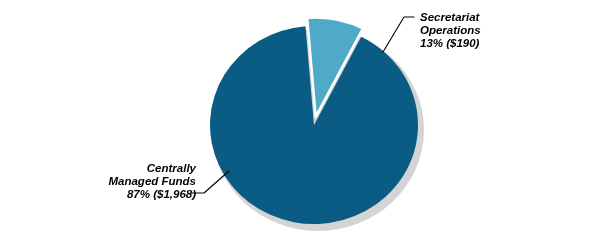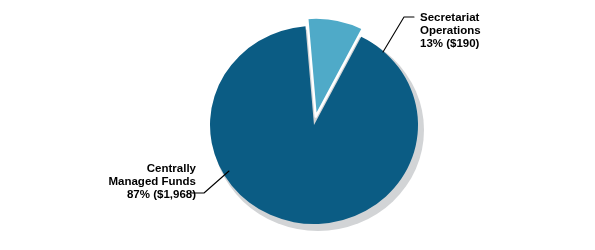--- a/index.html
+++ b/index.html
@@ -15,20 +15,21 @@
     overflow: hidden;
     font-family: "Liberation Sans", sans-serif;
     background: #ffffff;
   }
   #chart-root {
     position: absolute;
     left: 0;
     top: 0;
     width: 595px;
     height: 250px;
+    font-style: italic;
   }
   svg.chart-svg {
     display: block;
     width: 595px;
     height: 250px;
   }
   .label-text {
     font-family: "Liberation Sans", sans-serif;
     font-weight: bold;
     font-size: 11.5px;

